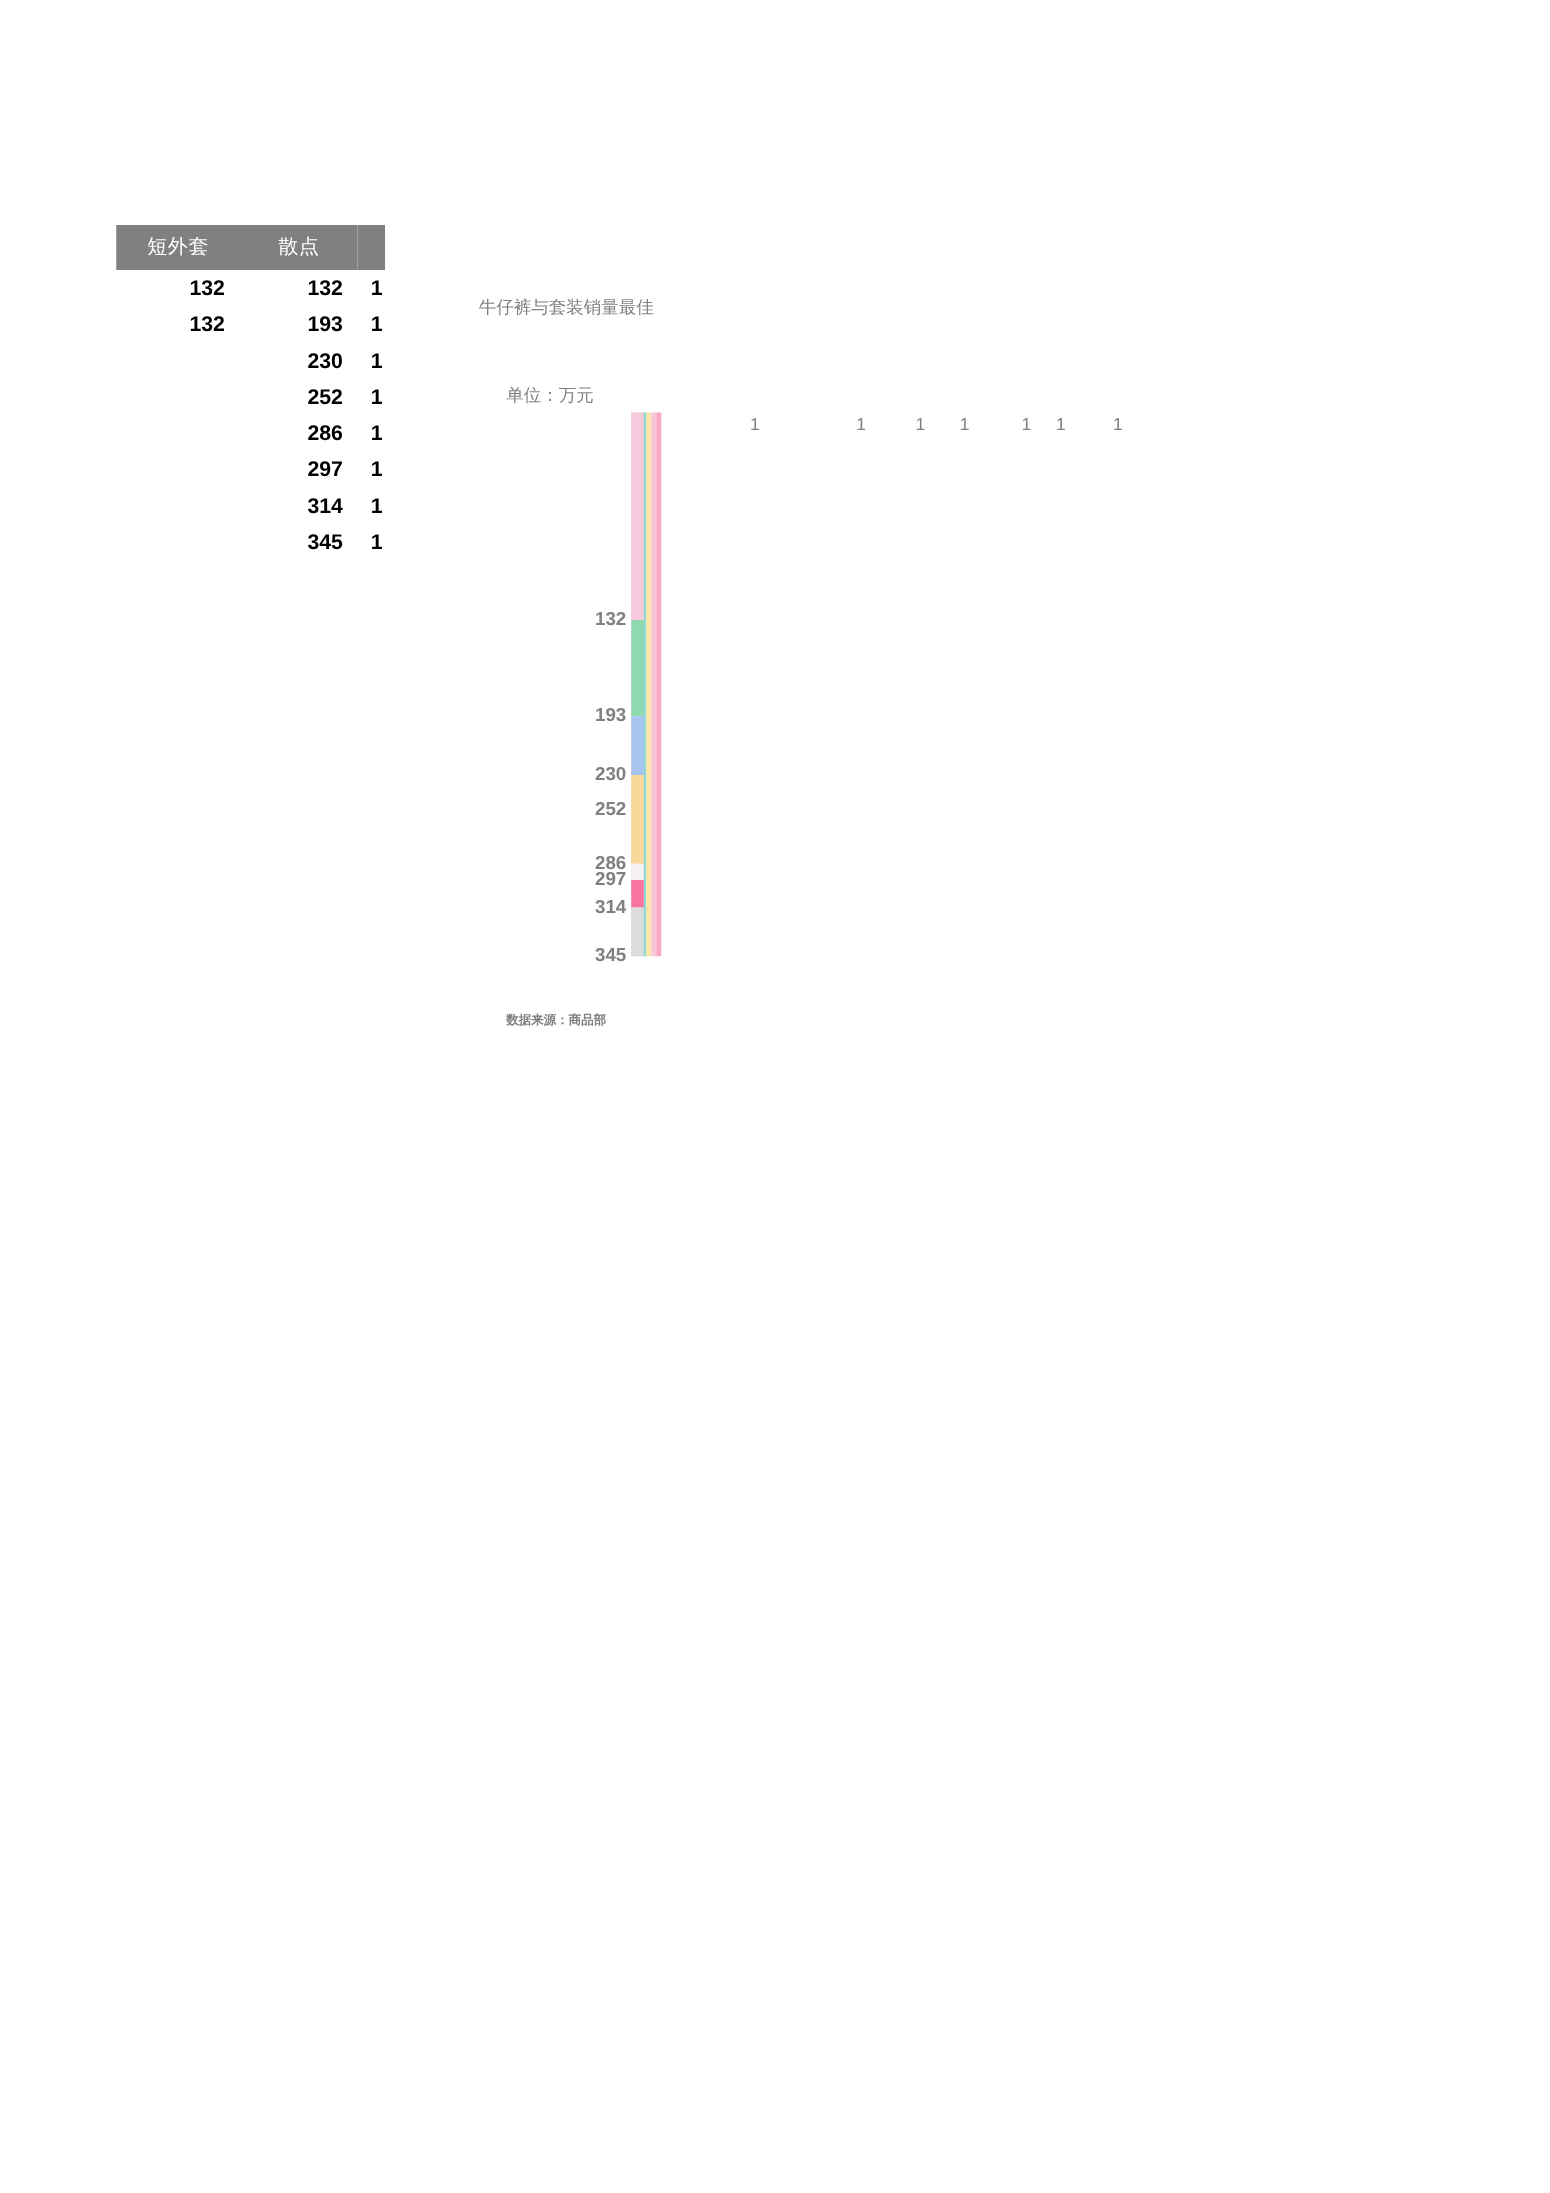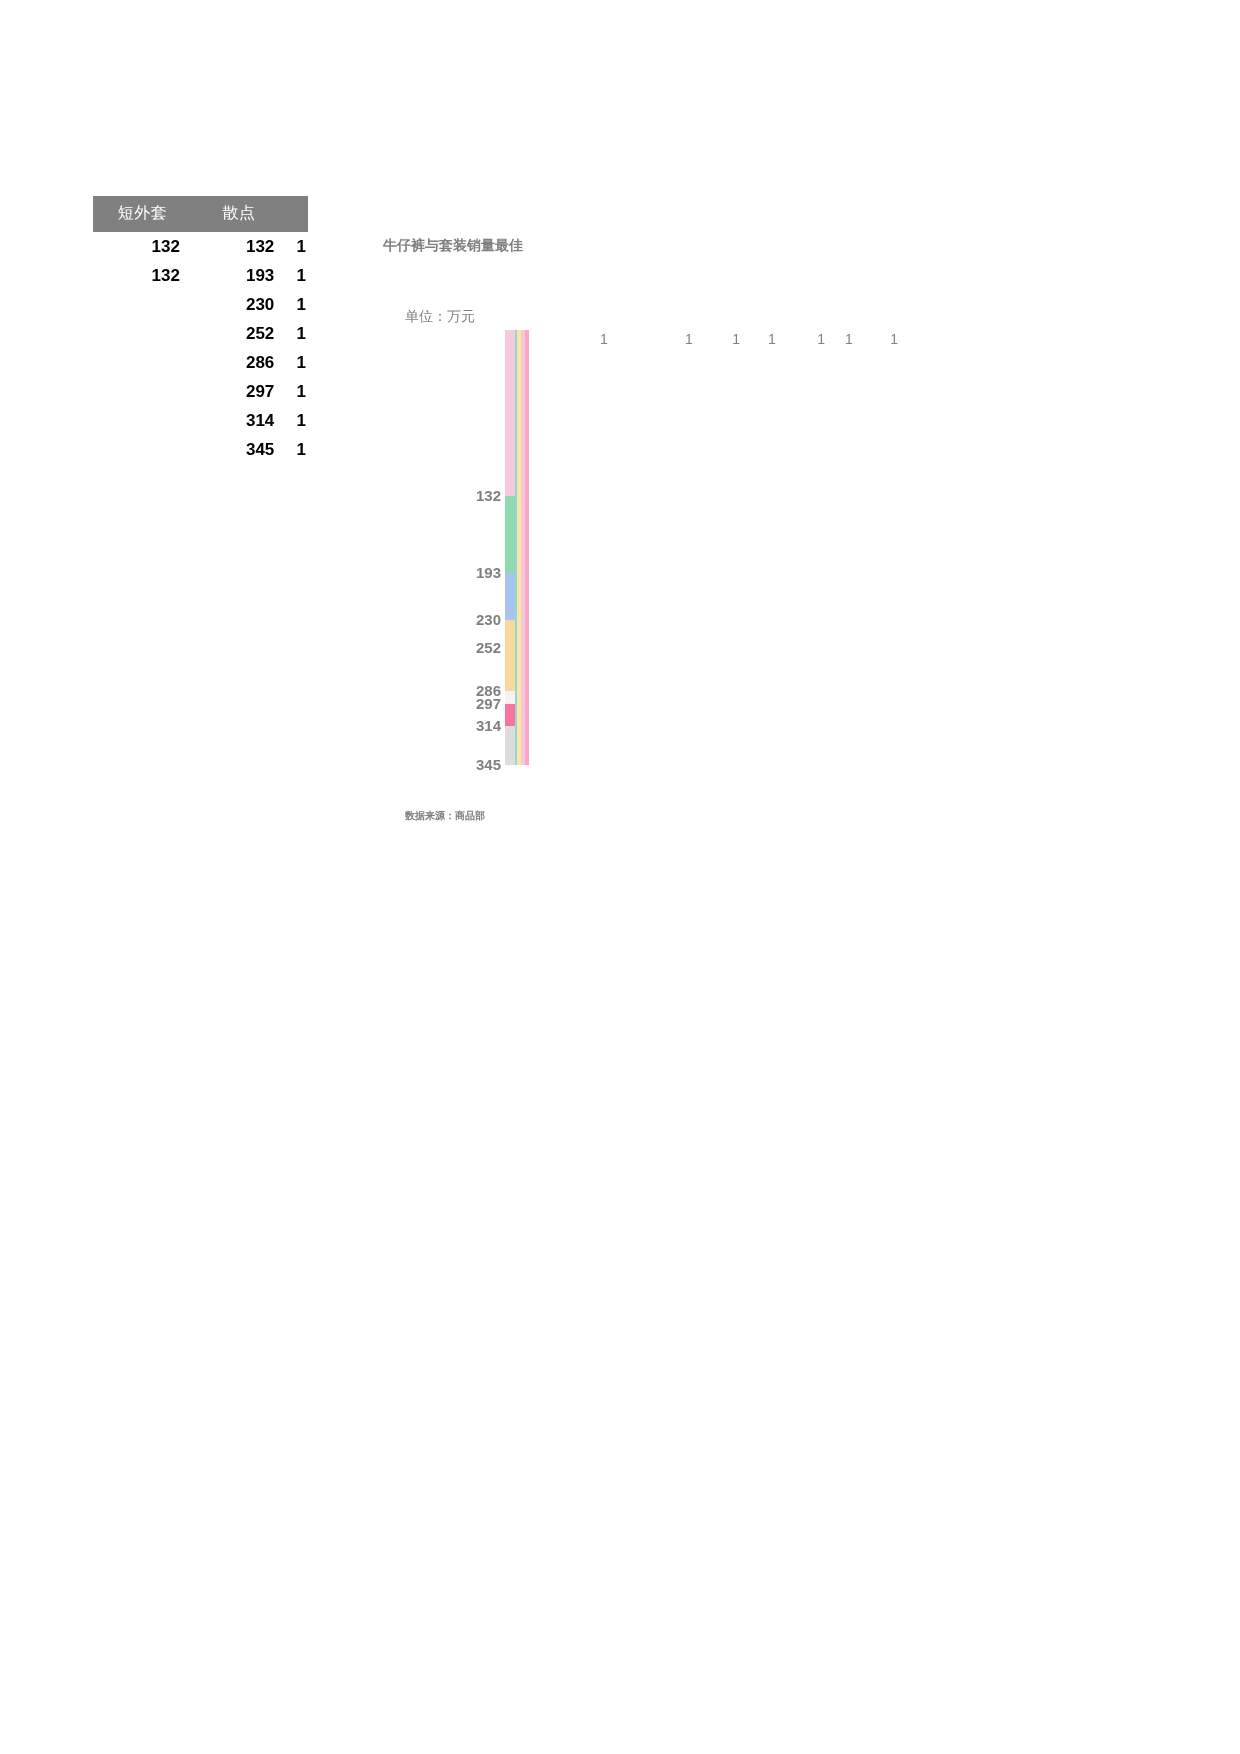--- a/index.html
+++ b/index.html
@@ -14,21 +14,20 @@
     font-family: "Liberation Sans", "DejaVu Sans", sans-serif;
     overflow: hidden;
   }
 
   
   #data-table {
     position: absolute;
     left: 93px;
     top: 180px;
     width: 215px;
-    margin-top: 16px;
   }
   #data-table table {
     border-collapse: collapse;
     width: 215px;
   }
   #data-table thead th {
     background: #808080;
     color: #ffffff;
     font-size: 16px;
     font-weight: 400;
@@ -71,21 +70,21 @@
     font-weight: 400;
     letter-spacing: 1px;
     white-space: nowrap;
   }
   #chart-subtitle {
     position: absolute;
     left: 28px;
     top: 62px;
     font-size: 14px;
     color: #808080;
-    font-weight: bold;
+    font-weight: normal;
     white-space: nowrap;
     text-align: center;
   }
   #chart-unit {
     position: absolute;
     left: 50px;
     top: 133px;
     font-size: 14px;
     color: #808080;
     font-weight: normal;

